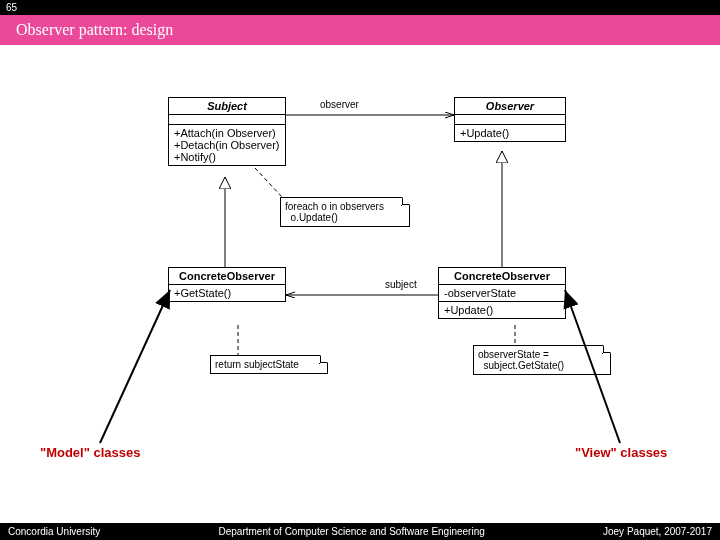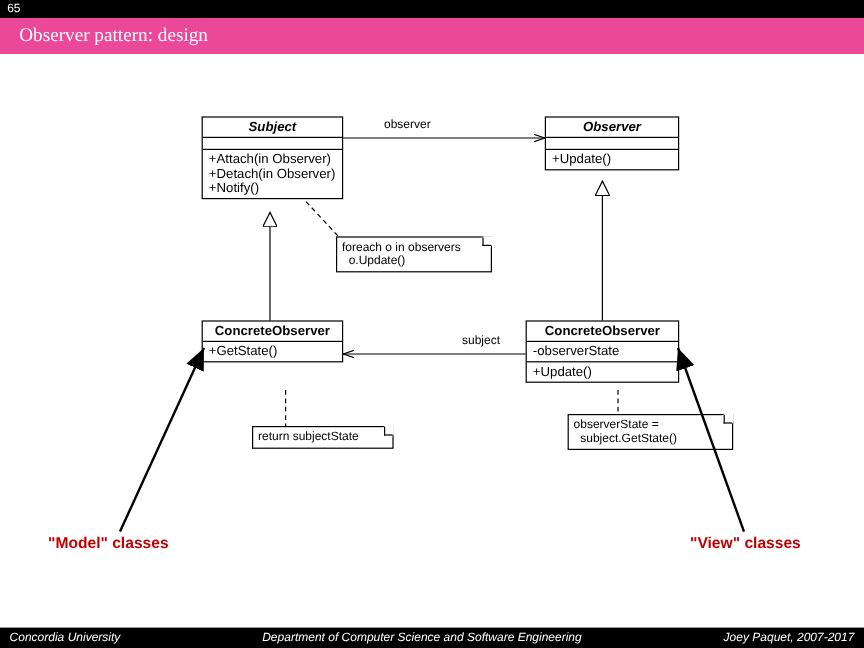--- a/index.html
+++ b/index.html
@@ -12,21 +12,21 @@
   .uml .sec:last-child { border-bottom: none; }
   .uml .name { text-align: center; font-weight: bold; }
   .uml .empty { height: 10px; }
   .italic { font-style: italic; }
   .note { position: absolute; border: 1px solid #000; background: #fff; font-size: 10px; padding: 3px 4px; margin-left: 20px; }
   .note::after { content:""; position:absolute; top:-1px; right:-1px; width:0; height:0; border-top:8px solid #fff; border-left:8px solid transparent; }
   .note::before { content:""; position:absolute; top:0; right:0; width:8px; height:8px; background:linear-gradient(135deg,#fff 50%,#000 50%,#000 52%,#fff 52%); }
   .note-corner { position:absolute; top:-1px; right:-1px; width:8px; height:8px; border-left:1px solid #000; border-bottom:1px solid #000; background:#fff;}
   svg.overlay { position:absolute; top:0; left:0; width:720px; height:460px; pointer-events:none; }
   .callout { position:absolute; font-size:13px; font-weight:bold; color:#c00000; white-space:nowrap; }
-  .footer { position:absolute; bottom:0; left:0; right:0; background:#000; color:#fff; font-size:10px; padding:3px 8px; display:flex; justify-content:space-between;font-style:italic; }
+  .footer { position:absolute; bottom:0; left:0; right:0; background:#000; color:#fff; font-size:10px; padding:3px 8px; display:flex; justify-content:space-between; }
 </style>
 </head>
 <body>
 
 <div class="header-bar">
   <span>65</span>
 </div>
 <div class="title-bar">Observer pattern: design</div>
 
 <div class="canvas">

